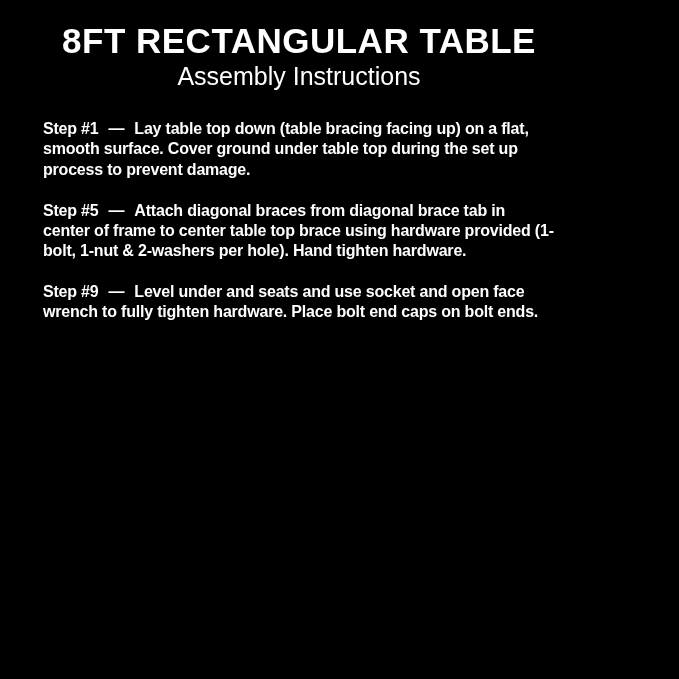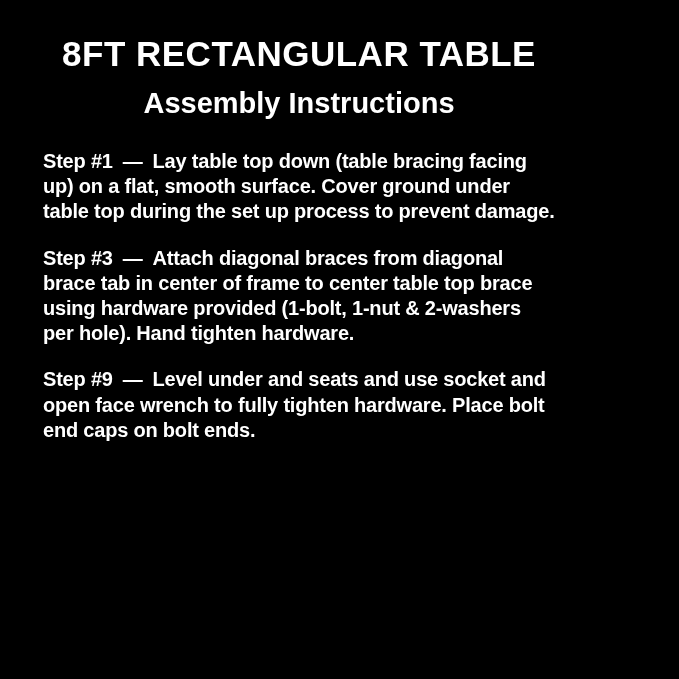--- a/index.html
+++ b/index.html
@@ -10,44 +10,44 @@
   .poster {
     position: relative;
     width: 598px;
     height: 679px;
     background: #000000;
     color: #ffffff;
     font-family: "Liberation Sans", sans-serif;
     font-weight: 700;
     box-sizing: border-box;
     overflow: hidden;
-    padding: 34px 43px 0 43px;
+    padding: 21px 43px 0 43px;
   }
   .header {
     text-align: center;
   }
   .title {
     margin: 0;
     font-size: 35px;
     line-height: 1.15;
     letter-spacing: 0.5px;
     font-weight: 800;
   }
   .subtitle {
-    margin: 12px 0 0 0;
-    font-size: 29px;
+    margin: 0 0 0 0;
+    font-size: 25px;
     line-height: 1.2;
-    font-weight: 700;
+    font-weight: 400;
   }
   .steps {
     margin-top: 28px;
   }
   .step {
     margin: 0 0 21px 0;
-    font-size: 20px;
+    font-size: 16px;
     line-height: 1.26;
     letter-spacing: -0.2px;
   }
   .step-dash {
     margin: 0 10px;
   }
 </style>
 </head>
 <body>
 
@@ -55,19 +55,19 @@
   <header class="header">
     <h1 class="title">8FT RECTANGULAR TABLE</h1>
     <h2 class="subtitle">Assembly Instructions</h2>
   </header>
 
   <main class="steps">
     <p class="step">
       <span class="step-label">Step #1</span><span class="step-dash">—</span><span class="step-text">Lay table top down (table bracing facing up) on a flat, smooth surface. Cover ground under table top during the set up process to prevent damage.</span>
     </p>
     <p class="step">
-      <span class="step-label">Step #3</span><span class="step-dash">—</span><span class="step-text">Attach diagonal braces from diagonal brace tab in center of frame to center table top brace using hardware provided (1-bolt, 1-nut &amp; 2-washers per hole). Hand tighten hardware.</span>
+      <span class="step-label">Step #5</span><span class="step-dash">—</span><span class="step-text">Attach diagonal braces from diagonal brace tab in center of frame to center table top brace using hardware provided (1-bolt, 1-nut &amp; 2-washers per hole). Hand tighten hardware.</span>
     </p>
     <p class="step">
       <span class="step-label">Step #9</span><span class="step-dash">—</span><span class="step-text">Level under and seats and use socket and open face wrench to fully tighten hardware. Place bolt end caps on bolt ends.</span>
     </p>
   </main>
 </div>
 
 </body></html>

